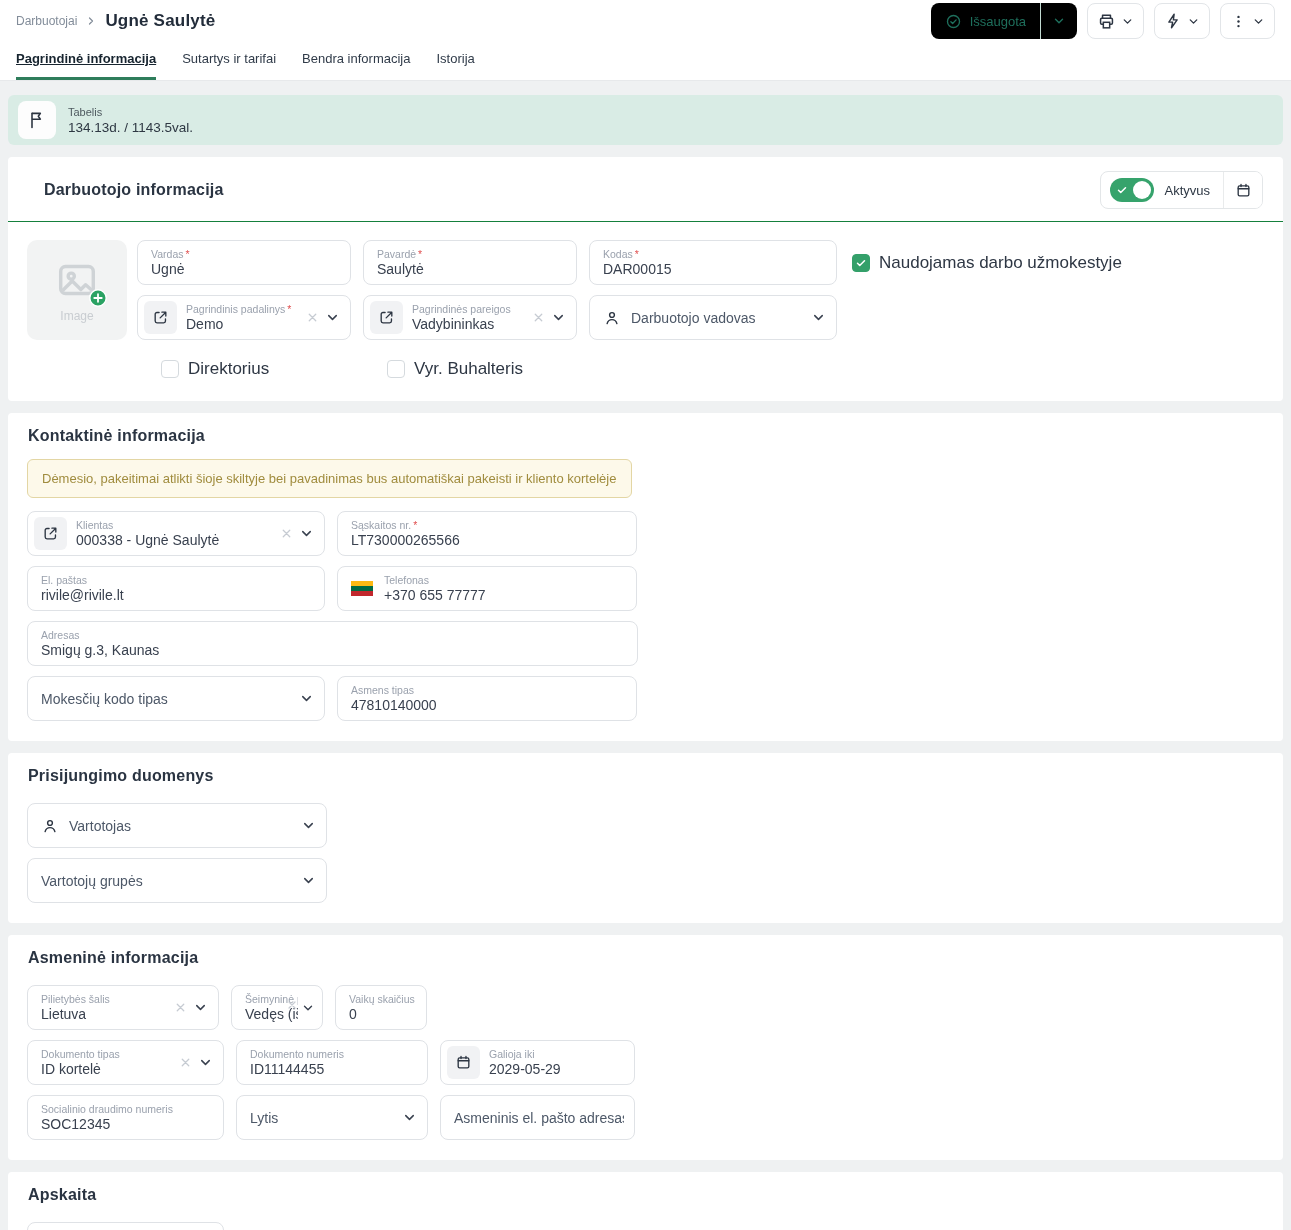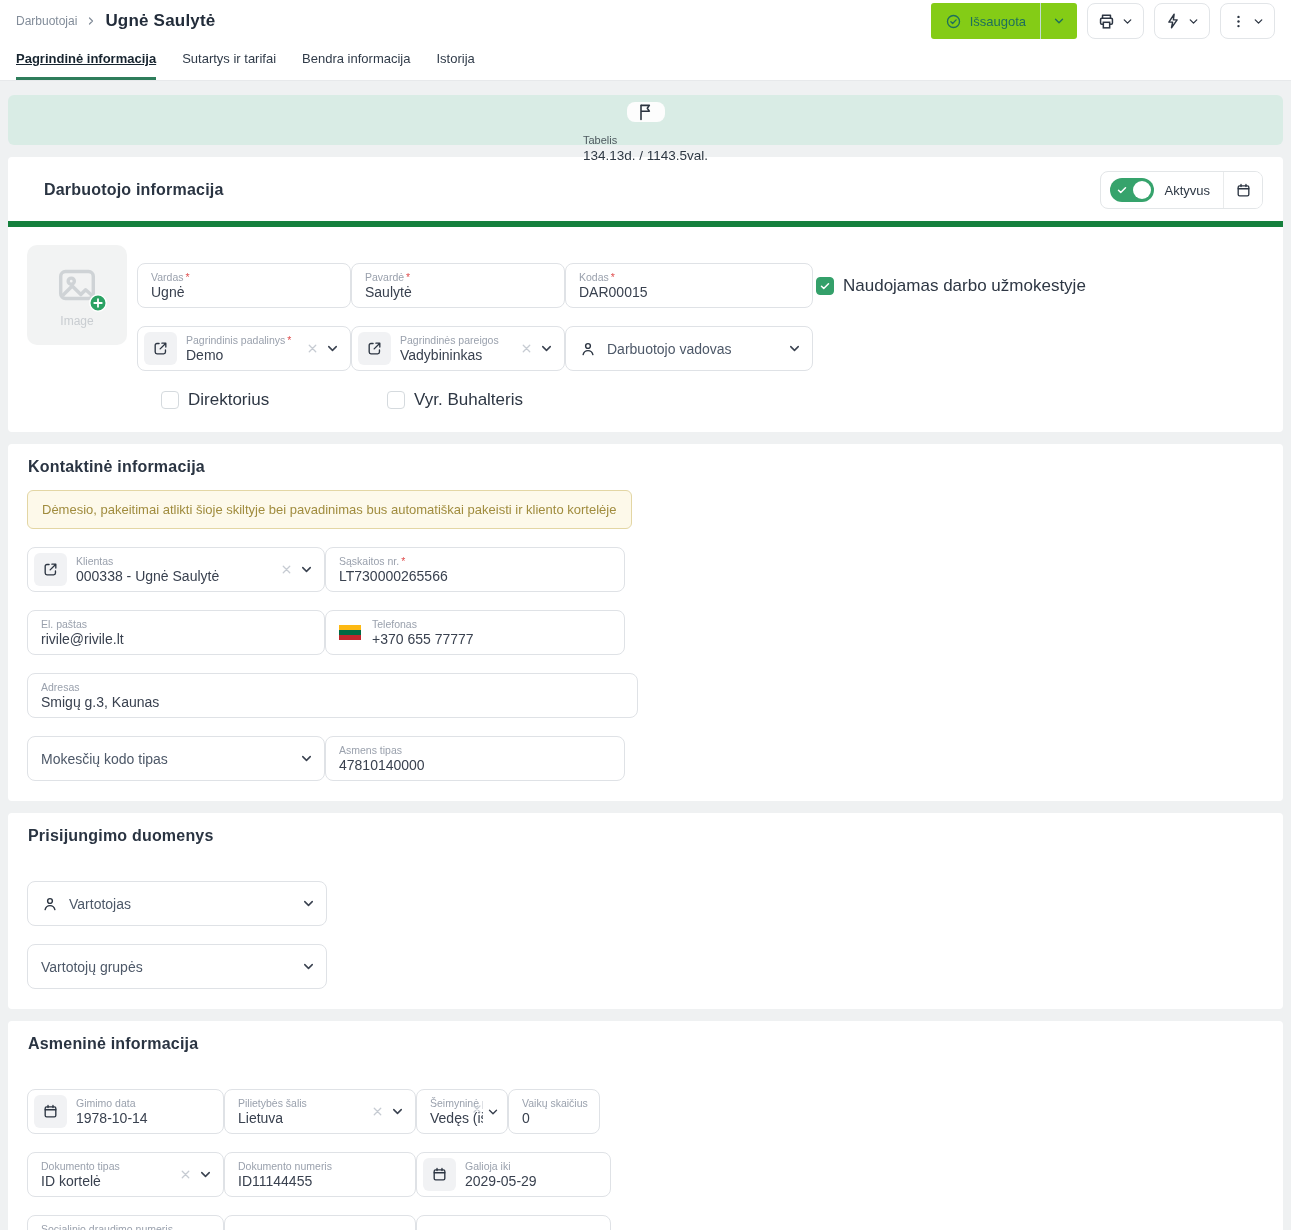--- a/index.html
+++ b/index.html
@@ -18,21 +18,21 @@
     padding: 0 16px;
     display: flex; align-items: center; justify-content: space-between;
   }
   .tb-left { display: flex; align-items: center; gap: 8px; }
   .crumb { font-size: 12px; color: #828c99; cursor: pointer; }
   .crumb-sep { color: #828c99; }
   .page-title { font-size: 17px; font-weight: 700; color: #222c3a; letter-spacing: .2px; }
   .tb-right { display: flex; align-items: center; gap: 10px; }
   .save-split {
     display: flex; align-items: stretch; height: 36px;
-    background: #84cc16; border-radius: 3px; overflow: hidden; cursor: pointer;
+    background: #000000; border-radius: 8px; overflow: hidden; cursor: pointer;
   }
   .save-main { display: flex; align-items: center; gap: 8px; padding: 0 14px; color: #1e6f5c; font-size: 13px; }
   .save-sep { width: 1px; background: #c3dcd3; }
   .save-caret { display: flex; align-items: center; padding: 0 11px; color: #1e6f5c; }
   .tool-btn {
     height: 36px; padding: 0 9px;
     background: #fff; border: 1px solid #e2e5e8; border-radius: 8px;
     display: flex; align-items: center; gap: 5px; color: #2c3542; cursor: pointer;
   }
 
@@ -41,49 +41,49 @@
     background: #fff; padding: 0 16px;
     display: flex; gap: 26px;
     border-bottom: 1px solid #e7e9eb;
   }
   .tab { font-size: 13px; color: #303b49; padding: 9px 0 11px; cursor: pointer; border-bottom: 3px solid transparent; }
   .tab.active { color: #17242f; font-weight: 700; border-bottom-color: #2e7d5b; text-decoration: underline; }
 
   
   .banner {
     margin: 14px 8px 0; background: #d9ece5; border-radius: 6px;
-    padding: 7px 10px; display: flex; align-items: center; gap: 12px; height: 50px; flex-direction: column;
+    padding: 7px 10px; display: flex; align-items: center; gap: 12px; height: 50px;
   }
   .banner-ic { width: 38px; height: 38px; background: #fdfdfd; border-radius: 8px; display: flex; align-items: center; justify-content: center; color: #2c3440; }
   .banner-label { font-size: 11px; color: #4e5a60; margin-bottom: 2px; }
   .banner-value { font-size: 13.5px; color: #2e3843; }
 
   
   .card { background: #fff; margin: 12px 8px 0; border-radius: 4px; }
   .card:first-of-type { margin-top: 8px; }
   .card-head {
     display: flex; align-items: center; justify-content: space-between;
     padding: 14px 20px 12px;
   }
-  .card-head.divided { border-bottom: 6px solid #15803d; padding-left: 36px; }
+  .card-head.divided { border-bottom: 1px solid #15803d; padding-left: 36px; }
   .card-title { font-size: 16px; font-weight: 700; color: #2a3442; letter-spacing: .2px; }
   .card-body { padding: 18px 19px 20px; }
   .card-body.tight { padding-top: 4px; }
 
   
   .active-ctl { display: flex; align-items: center; border: 1px solid #e3e6e8; border-radius: 8px; height: 38px; overflow: hidden; }
   .switch { width: 44px; height: 24px; background: #36a36c; border-radius: 13px; position: relative; margin-left: 9px; cursor: pointer; flex: none; }
   .switch .knob { position: absolute; right: 3px; top: 3px; width: 18px; height: 18px; border-radius: 50%; background: #fff; }
   .switch svg { position: absolute; left: 6px; top: 6px; }
   .active-label { font-size: 13px; color: #2d3744; margin: 0 13px 0 10px; }
   .active-sep { width: 1px; align-self: stretch; background: #e9ebec; }
   .cal-btn { width: 38px; height: 100%; display: flex; align-items: center; justify-content: center; color: #2c3542; cursor: pointer; background: #fff; border: 0; }
 
   
-  .frow { display: flex; margin-bottom: 10px; align-items: center; margin-top: 18px; }
+  .frow { display: flex; gap: 12px; margin-bottom: 10px; align-items: center; }
   .frow:last-child { margin-bottom: 0; }
   .fld {
     position: relative; height: 45px; background: #fff;
     border: 1px solid #dfe2e6; border-radius: 8px;
     display: flex; align-items: center; padding: 0 10px 0 13px;
     cursor: text; flex: none;
   }
   .fld .lead {
     width: 33px; height: 33px; background: #f1f2f4; border-radius: 6px;
     display: flex; align-items: center; justify-content: center;
@@ -488,31 +488,20 @@
     </div>
   </div>
 </div>
 
 <div class="card">
   <div class="card-head" style="padding-bottom:6px">
     <div class="card-title">Asmeninė informacija</div>
   </div>
   <div class="card-body" style="padding-top:12px">
     <div class="frow">
-      <div class="fld w197">
-        <span class="lead">
-            <svg class="ic" width="17" height="17">
-              <use href="#i-cal"></use>
-            </svg>
-          </span>
-        <div class="fc">
-          <span class="flabel">Gimimo data</span>
-          <span class="fvalue">1978-10-14</span>
-        </div>
-      </div>
       <div class="fld w192">
         <div class="fc">
           <span class="flabel">Pilietybės šalis</span>
           <span class="fvalue">Lietuva</span>
         </div>
         <svg class="ic x-clear" width="13" height="13">
             <use href="#i-x"></use>
           </svg>
         <svg class="ic chev" width="15" height="15">
             <use href="#i-chev"></use>

